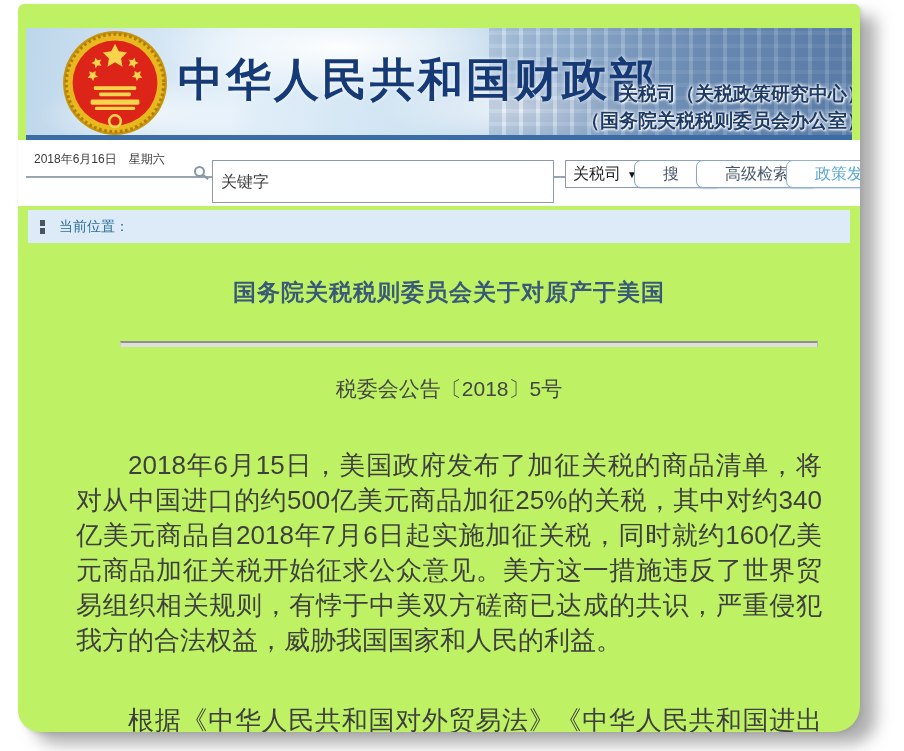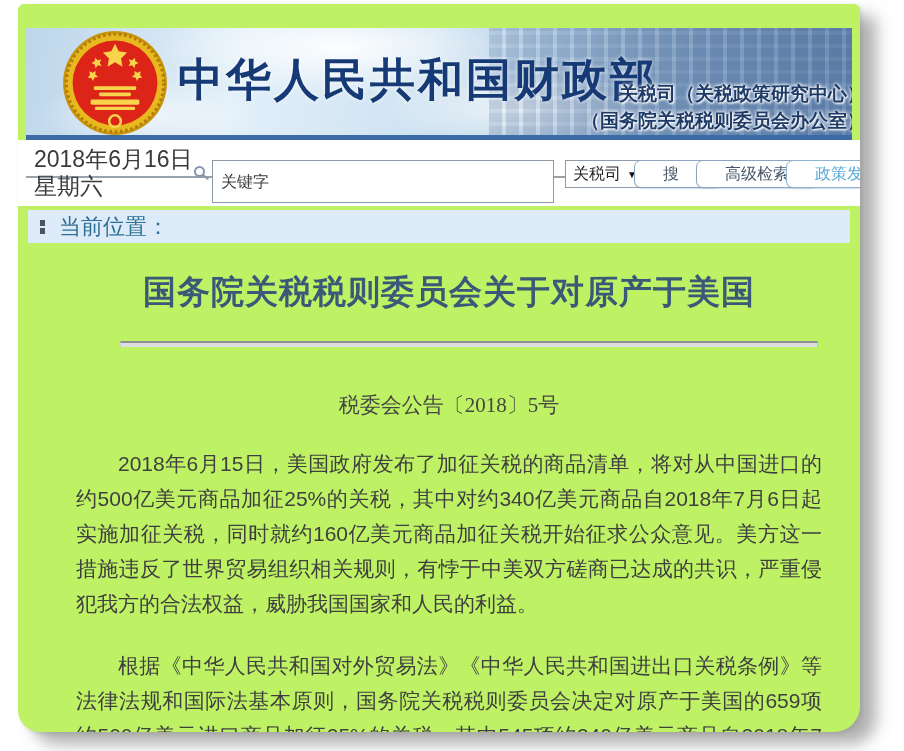--- a/index.html
+++ b/index.html
@@ -45,21 +45,21 @@
     position:absolute; right:-14px; top:52px; text-align:right;
     font-size:19px; font-weight:bold; color:#1e3a66; line-height:27px; white-space:nowrap;
     text-shadow:0 0 3px #fff, 0 0 4px #fff, 1px 1px 2px #fff;
   }
 
   
   .toolbar{ position:relative; height:66px; background:#fff; }
   .toolbar-line{ position:absolute; left:8px; right:0; top:36px; border-top:2px solid #9aa4ae; }
   .toolbar .date{
     position:absolute; left:16px; top:6px; width:160px;
-    font-size:23px; color:#3a3a3a; line-height:27px; background:transparent; z-index:2;
+    font-size:12px; color:#3a3a3a; line-height:27px; background:transparent; z-index:2;
   }
   .mag-icon{ position:absolute; left:176px; top:26px; width:11px; height:11px;
     border:2px solid #8796ad; border-radius:50%; background:#fff; z-index:2; }
   .mag-icon::after{ content:""; position:absolute; width:7px; height:2px; background:#8796ad;
     right:-6px; bottom:-3px; transform:rotate(40deg); }
   .search-input{
     position:absolute; left:194px; top:20px; width:342px; height:43px; z-index:2;
     border:1px solid #8e9aa6; background:#fff; padding:0 8px; font-size:16px; color:#222;
     font-family:"Liberation Sans","DejaVu Sans",sans-serif;
   }
@@ -76,40 +76,40 @@
     color:#47586b; display:flex; align-items:center; white-space:nowrap; cursor:pointer;
     box-shadow:0 1px 1px rgba(140,160,190,.35);
   }
   .btn-search{ left:616px; letter-spacing:6px; padding-right:4px; }
   .btn-adv{ left:678px; }
   .btn-home{ left:768px; color:#58a8d6; border-color:#8fb4d2; }
 
   
   .breadcrumb{
     margin:4px 10px 0 10px; height:33px; background:#dcebf7;
-    display:flex; align-items:center; font-size:22px; color:#2e6f96;
+    display:flex; align-items:center; font-size:14px; color:#2e6f96;
   }
   .crumb-icon{ width:5px; margin:0 14px 0 12px; display:flex; flex-direction:column; gap:2px; }
   .crumb-icon i{ display:block; width:5px; height:6px; background:#4a5560; }
   .crumb-label{ margin-right:14px; }
   .crumb-path{ color:#2e6f96; cursor:pointer; }
 
   
   .article{ padding:26px 38px 0 58px; }
   .article-title{
-    text-align:center; font-size:33px; font-weight:bold; color:#3a5878;
+    text-align:center; font-size:23px; font-weight:bold; color:#3a5878;
     line-height:46px; letter-spacing:1px;
   }
   .title-divider{
     margin:26px 4px 0 44px; height:6px; background:#dedede;
     border-top:2px solid #8f8f8f; border-right:1px solid #bbb; border-left:1px solid #cfcfcf;
   }
-  .doc-number{ margin-top:44px; text-align:center; font-size:21px; color:#454545;font-family:Liberation Serif, serif; }
+  .doc-number{ margin-top:28px; text-align:center; font-size:21px; color:#454545; }
   .article p{
-    margin-top:27px; font-size:21px; color:#3f3f3f; line-height:35px;
+    margin-top:45px; font-size:26px; color:#3f3f3f; line-height:35px;
     text-indent:2em; text-align:justify;
   }
 </style>
 </head>
 <body>
 
 <div class="page-card">
 
   <div class="banner">
     <div class="building-backdrop"></div>

